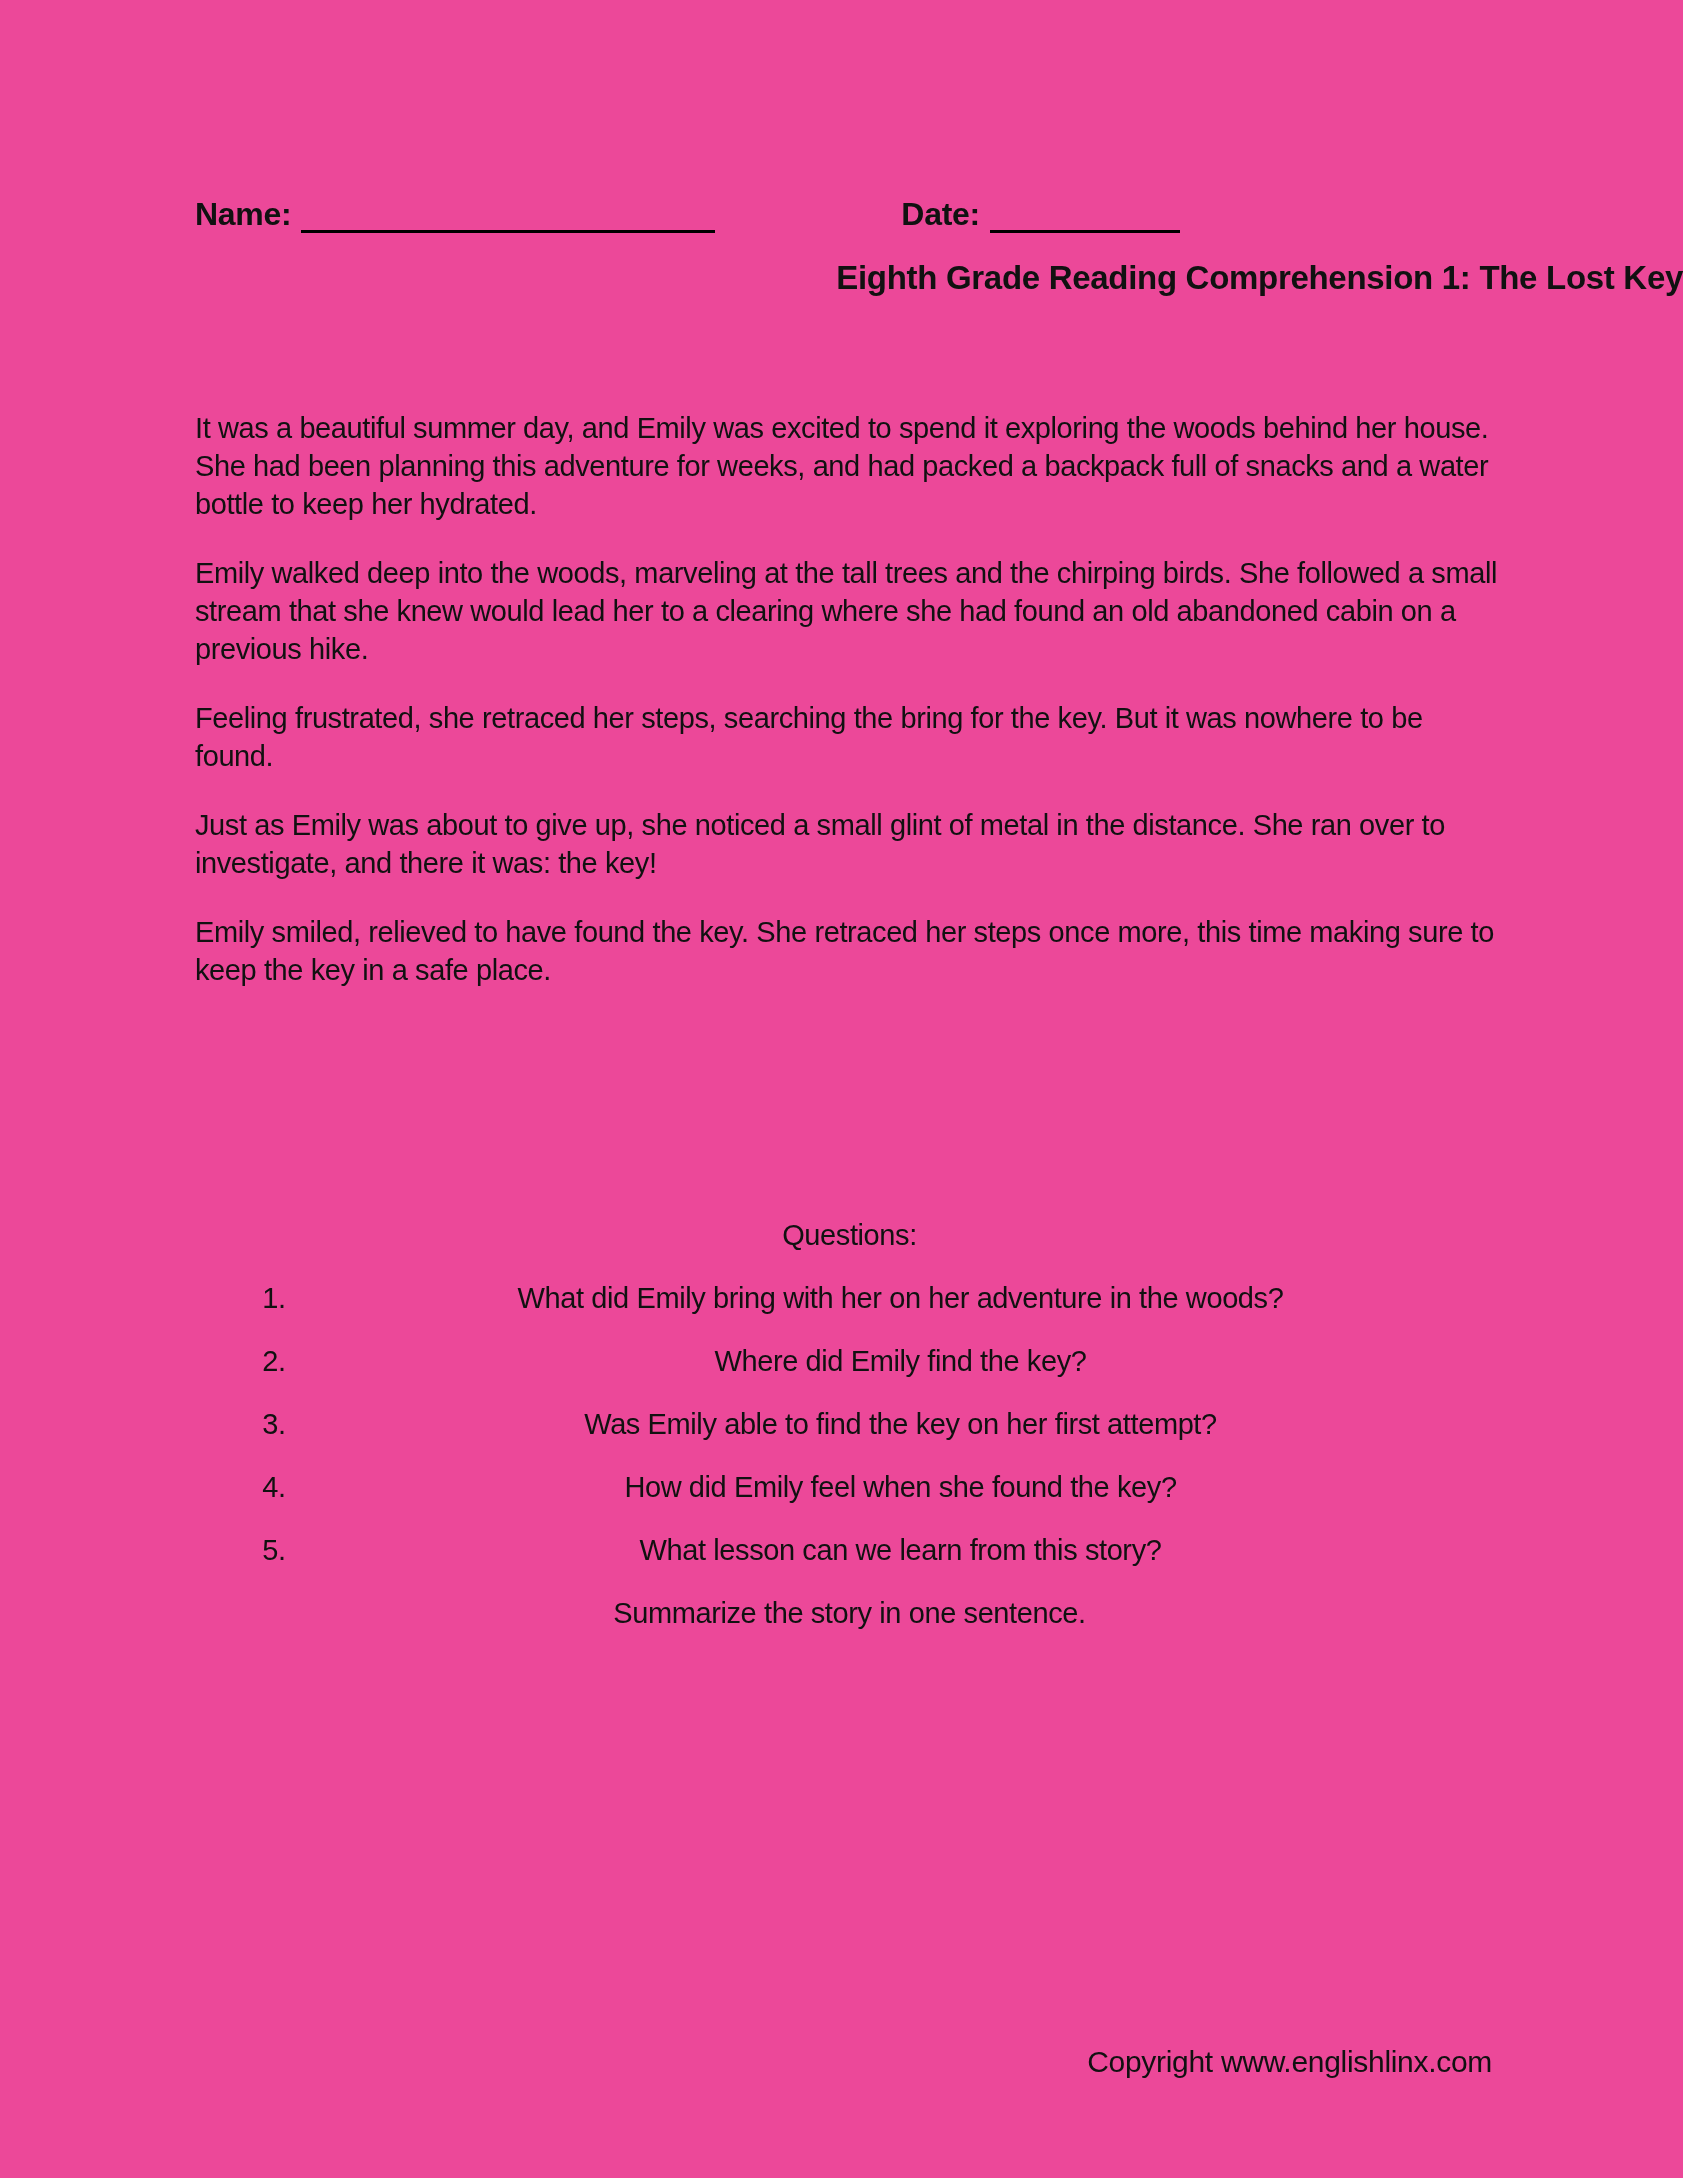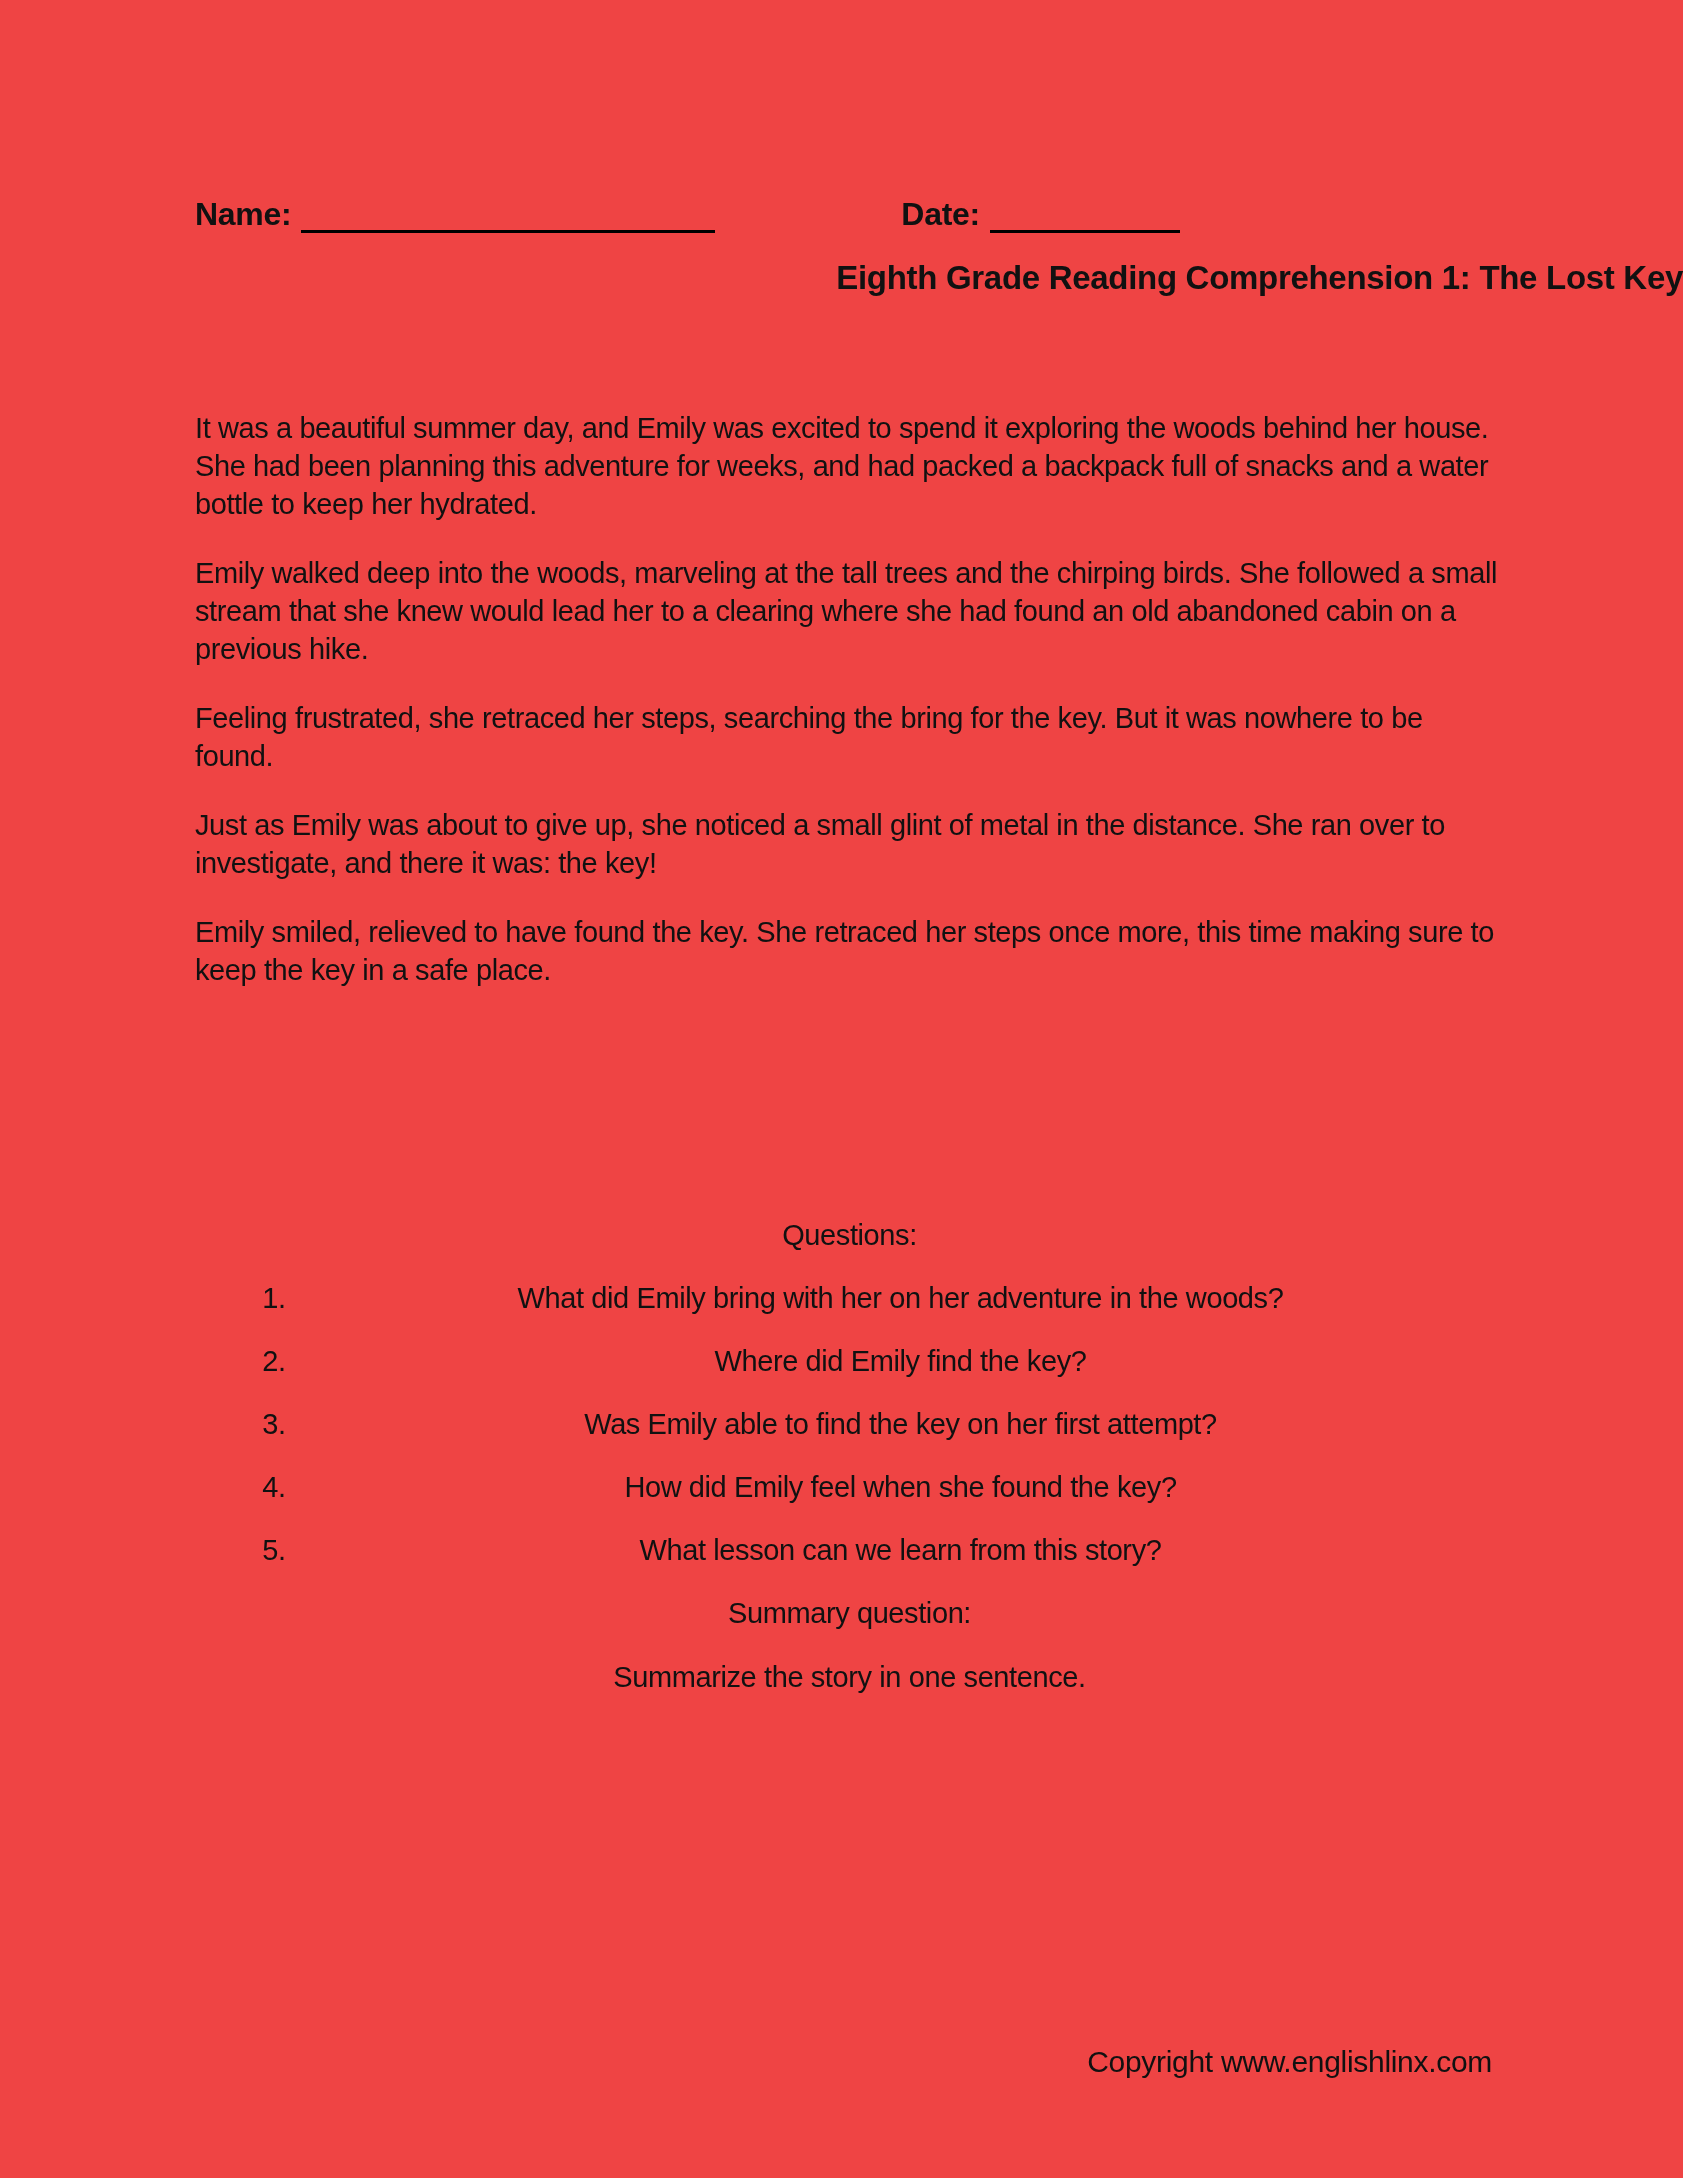--- a/index.html
+++ b/index.html
@@ -1,20 +1,20 @@
 <!DOCTYPE html>
 <html><head>
 <meta charset="utf-8">
 <style>
   html, body { margin: 0; padding: 0; background: #ffffff; }
   .page {
     position: relative;
     width: 1683px;
     height: 2178px;
-    background: #ef4444;
+    background: #ec4899;
     font-family: "Liberation Sans", sans-serif;
     color: #111111;
     overflow: hidden;
   }
 
   
   .name-row {
     position: absolute;
     top: 196px;
     left: 195px;
@@ -133,21 +133,20 @@
       </li>
       <li>
         <span class="q-num">4.</span>
         <span class="q-text">How did Emily feel when she found the key?</span>
       </li>
       <li>
         <span class="q-num">5.</span>
         <span class="q-text">What lesson can we learn from this story?</span>
       </li>
     </ol>
-    <p class="summary-label">Summary question:</p>
     <p class="summary-prompt">Summarize the story in one sentence.</p>
   </div>
 
   <div class="footer">
     <span>Copyright www.englishlinx.com</span>
   </div>
 
 </div>
 
 

